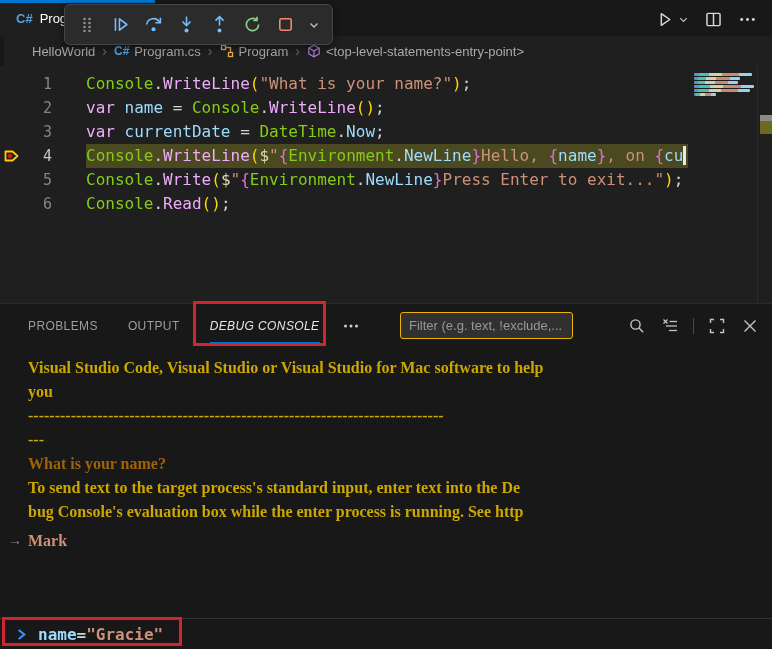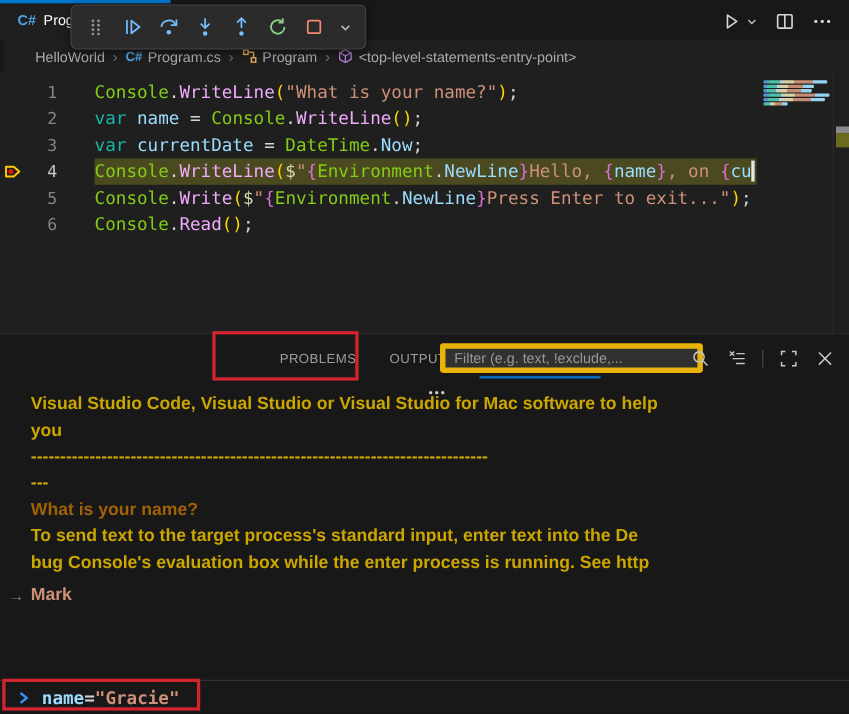--- a/index.html
+++ b/index.html
@@ -43,50 +43,50 @@
   .bc-sep { color:#6f6f6f; margin:0 7px; font-size:14px; }
   
   .editor { position:absolute; left:0; top:66px; width:772px; height:237px; background:#1f1f1f; }
   .code-area { position:absolute; left:0; top:0; width:688px; height:237px; overflow:hidden; padding-top:6px; }
   .code-line { position:relative; display:flex; height:24px; line-height:24px;
     font-family:"DejaVu Sans Mono", monospace; font-size:16px; white-space:pre; }
   .ln { width:52px; text-align:right; color:#858585; font-size:15px; flex:none; }
   .code-line.current .ln { color:#c6c6c6; }
   .code { margin-left:34px; flex:1; overflow:hidden; }
   .code-line.current .code { background:#4a4920; }
-  .tk-teal{color:#84cc16}.tk-method{color:#f0abfc}.tk-str{color:#CE9178}.tk-kw{color:#14b8a6}
+  .tk-teal{color:#84cc16}.tk-method{color:#f0abfc}.tk-str{color:#CE9178}.tk-kw{color:#f0abfc}
   .tk-var{color:#9CDCFE}.tk-punct{color:#d4d4d4}.tk-paren{color:#ffd700}.tk-brace{color:#da70d6}.tk-dollar{color:#DCDCAA}
   .cursor { display:inline-block; width:2.5px; height:19px; background:#e8e8e8; vertical-align:middle; margin-bottom:2px; }
   .bp-arrow { position:absolute; left:3px; top:3px; }
   .minimap { position:absolute; left:692px; top:0; width:64px; height:237px; padding-top:7px; }
   .mm-bar { height:2.5px; margin:0 0 1.5px 2px; border-radius:1px; opacity:.95;
     background:linear-gradient(90deg,#569cd6 0 8%,#4ec9b0 8% 26%,#d4d4d4 26% 34%,#dcdcaa 34% 48%,#ce9178 48% 78%,#9cdcfe 78% 100%); }
   .ruler { position:absolute; left:757px; top:0; width:15px; height:237px; border-left:1px solid #2b2b2b; }
   .ruler-grey { position:absolute; left:2px; top:49px; width:12px; height:6px; background:#8a8a8a; }
   .ruler-olive { position:absolute; left:2px; top:55px; width:12px; height:13px; background:#6b6b1e; }
   
   .panel { position:absolute; left:0; top:303px; width:772px; height:346px; background:#181818; border-top:1px solid #2b2b2b; }
-  .panel-header { position:relative; height:44px; display:flex; align-items:center;flex-direction:column; }
+  .panel-header { position:relative; height:44px; display:flex; align-items:center; }
   .ptabs { display:flex; align-items:center; height:44px; padding-left:28px; gap:30px; }
   .ptab { position:relative; height:44px; display:flex; align-items:center; font-size:12px;
     letter-spacing:.4px; color:#9d9d9d; white-space:nowrap; cursor:pointer; }
-  .ptab.active { color:#e7e7e7; }
+  .ptab.active { color:#e7e7e7;font-style:italic; }
   .ptab.active::after { content:''; position:absolute; left:0; right:0; bottom:4px; height:2px; background:#0078d4; }
   .ptab-more { margin-left:22px; display:flex; align-items:center; }
-  .filter-box { position:absolute; left:400px; top:8px; width:239px; height:27px;
-    background:#313131; border:5px solid #eab308; border-radius:3px; }
+  .filter-box { position:absolute; left:400px; top:8px; width:173px; height:27px;
+    background:#313131; border:1px solid #eab308; border-radius:3px; }
   .filter-box input { width:100%; height:100%; background:transparent; border:none; outline:none;
     color:#cccccc; font-size:13px; padding:0 8px; font-family:"Liberation Sans", sans-serif; }
   .filter-box input::placeholder { color:#989898; }
   .picons { position:absolute; right:12px; top:8px; height:27px; display:flex; align-items:center; gap:13px; }
   .picon { width:20px; height:20px; display:flex; align-items:center; justify-content:center; }
   .vsep { width:1px; height:16px; background:#4a4a4a; }
   
   .console-out { position:absolute; left:0; top:44px; width:772px; height:271px; overflow:hidden;
-    padding:8px 0 0 28px; font-family:Liberation Sans, sans-serif; font-size:16px; font-weight:600; }
+    padding:8px 0 0 28px; font-family:Liberation Serif, serif; font-size:16px; font-weight:600; }
   .cline { height:24px; line-height:24px; white-space:pre; }
   .cl-warning { color:#CCA700; }
   .cl-stdout { color:#a16207; }
   .cl-echo { color:#ce9178; position:relative; margin-top:5px; }
   .echo-arrow { position:absolute; left:-20px; top:0; color:#8a8a8a; font-weight:400; font-size:14px; }
   .console-input { position:absolute; left:0; bottom:0; width:772px; height:31px; border-top:1px solid #333333;
     display:flex; align-items:center; padding-left:14px; gap:9px;
     font-family:"DejaVu Sans Mono", monospace; font-size:16px; font-weight:600; }
   
   .annot { position:absolute; border:3px solid #d1242f; pointer-events:none; z-index:9; }

